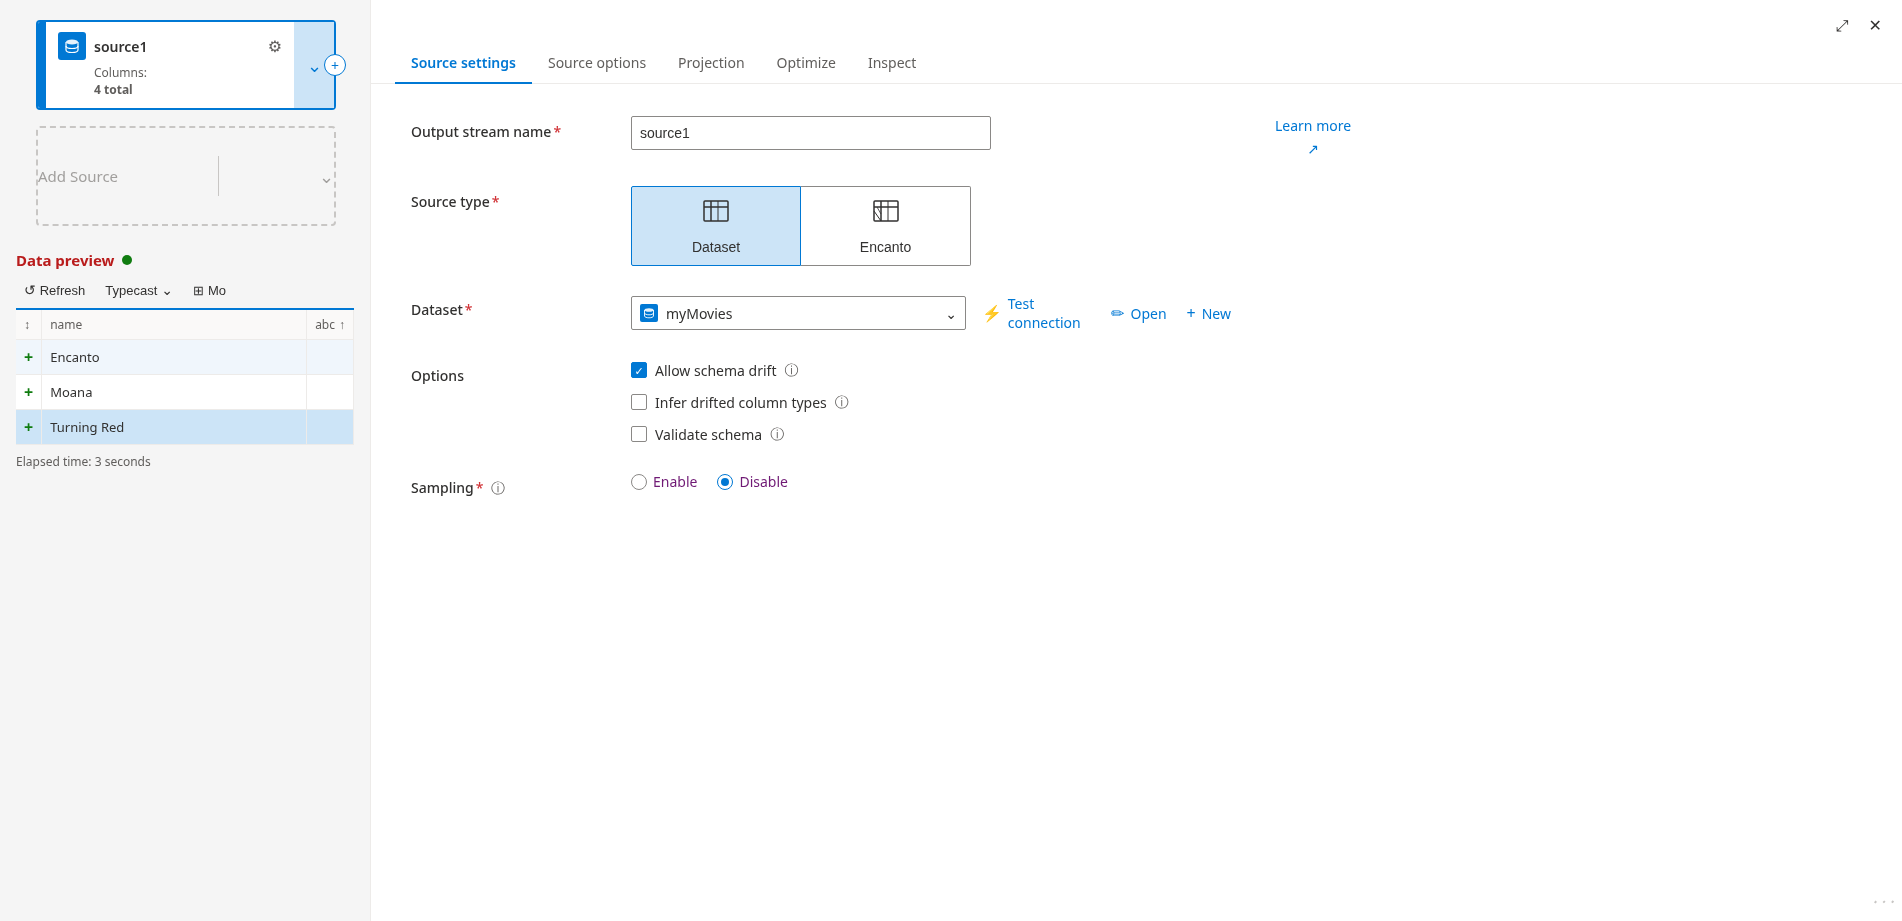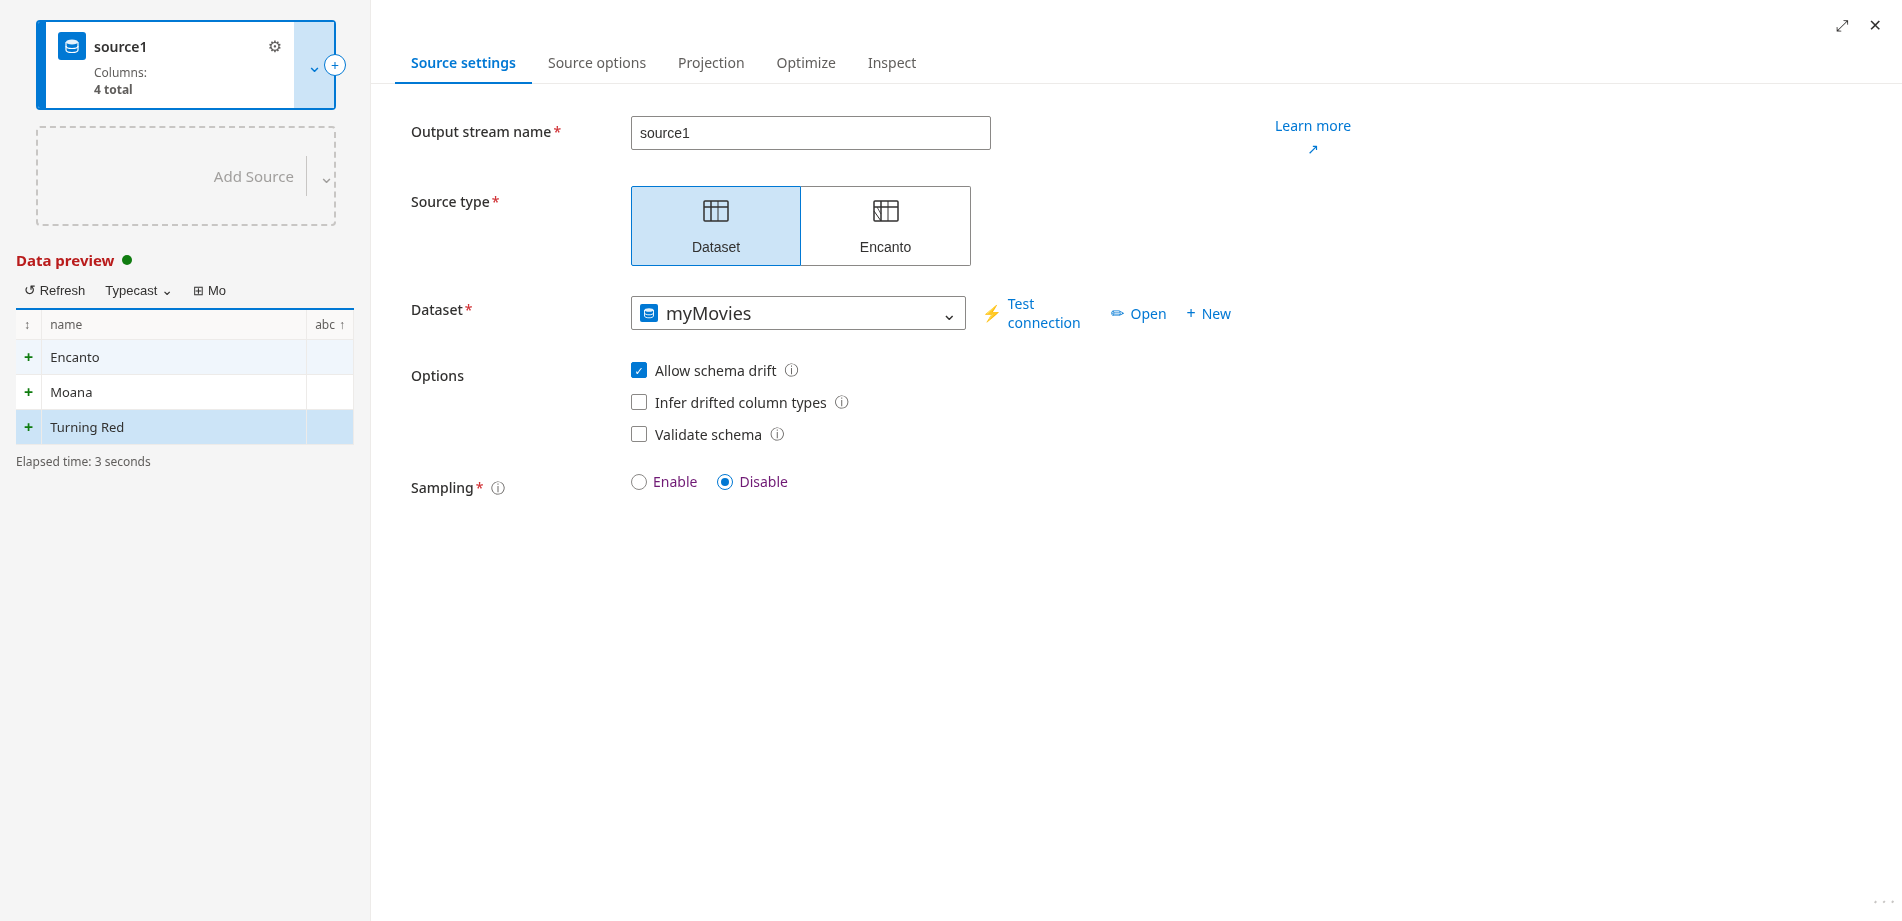--- a/index.html
+++ b/index.html
@@ -110,21 +110,21 @@
 
     
     .add-source-box {
       width: 300px;
       margin-left: 20px;
       height: 100px;
       border: 2px dashed #c8c6c4;
       border-radius: 4px;
       display: flex;
       align-items: center;
-      justify-content: flex-end;
+      justify-content: space-between;
       gap: 12px;
       color: #a19f9d;
       font-size: 15px;
       cursor: pointer;
       background: transparent;
     }
     .add-source-divider {
       width: 1px;
       height: 40px;
       background: #c8c6c4;
@@ -354,21 +354,21 @@
       display: flex;
       align-items: center;
       gap: 16px;
     }
     .dataset-select {
       width: 360px;
       height: 34px;
       border: 1px solid #8a8886;
       border-radius: 2px;
       padding: 0 8px;
-      font-size: 18px;
+      font-size: 14px;
       color: #323130;
       background: white;
       display: flex;
       align-items: center;
       justify-content: space-between;
       cursor: pointer;
     }
     .dataset-select-inner {
       display: flex;
       align-items: center;

